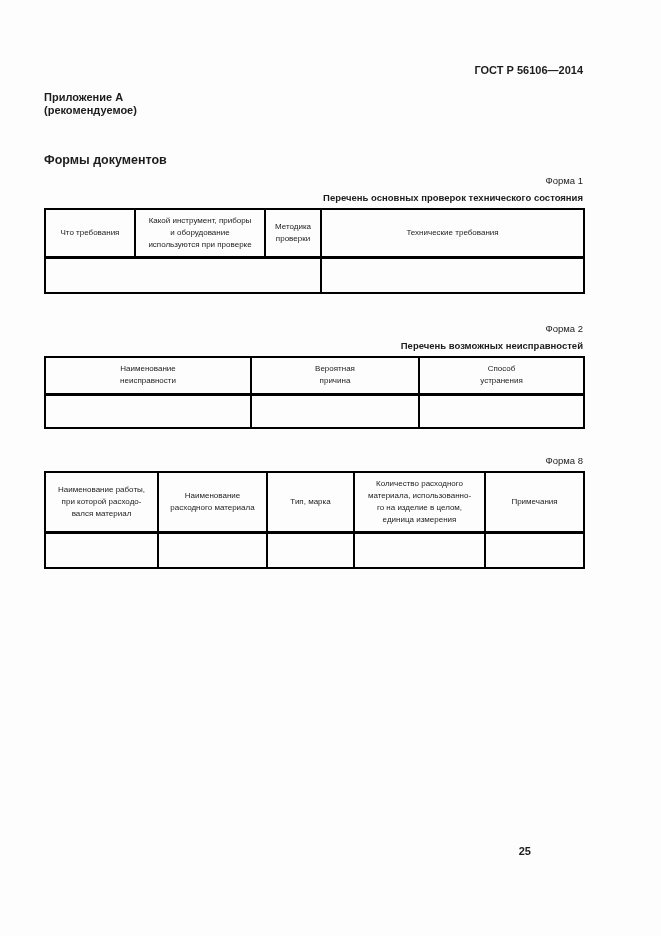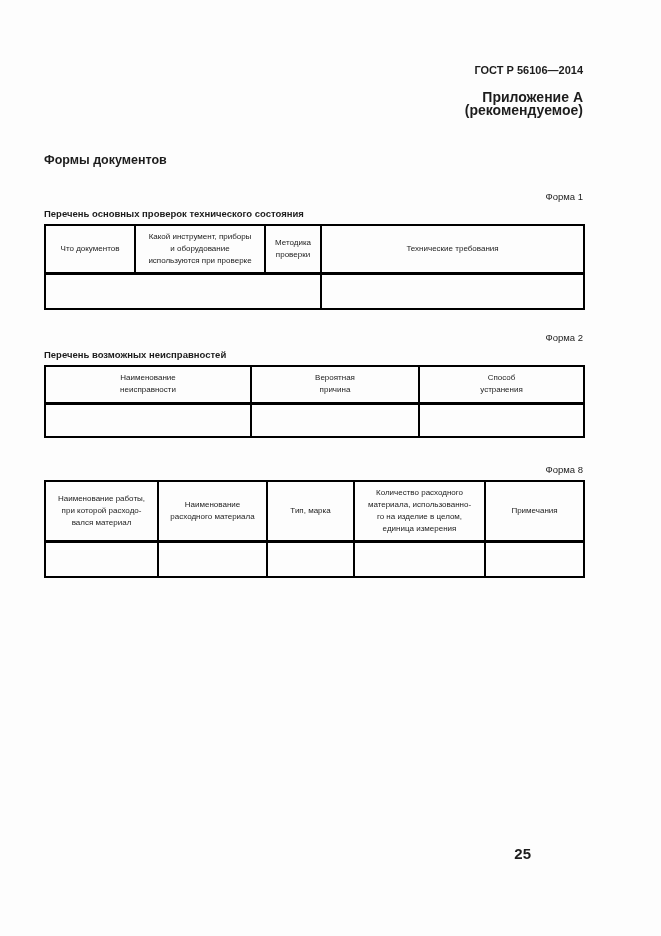--- a/index.html
+++ b/index.html
@@ -15,42 +15,42 @@
   .content { margin-left:44px; width:539px; }
 
   .doc-number {
     padding-top:64px;
     text-align:right;
     font-weight:bold;
     font-size:11px;
   }
   .annex {
     margin-top:15px;
-    text-align:right;
-    font-weight:bold;
-    font-size:14px;
+    text-align:left;
+    font-weight:bold;
+    font-size:11px;
     line-height:13px;
   }
   .main-title {
     margin-top:36px;
     text-align:left;
     font-weight:bold;
     font-size:12.5px;
   }
 
   .form-label {
     text-align:right;
     font-size:9.5px;
   }
-  .form-label.fl1 { margin-top:24px; }
-  .form-label.fl2 { margin-top:22px; }
+  .form-label.fl1 { margin-top:8px; }
+  .form-label.fl2 { margin-top:29px; }
   .form-label.fl3 { margin-top:26px; }
   .form-title {
     margin-top:6px;
-    text-align:left;
+    text-align:right;
     font-weight:bold;
     font-size:9.5px;
   }
 
   table.t {
     margin-top:5px;
     width:539px;
     border-collapse:collapse;
     table-layout:fixed;
     border:2px solid #000;
@@ -70,21 +70,21 @@
   .t2 thead tr { height:37px; }
   .t2 tbody tr { height:34px; }
   .t3 thead tr { height:60px; }
   .t3 tbody tr { height:36px; }
   .ln { display:block; }
 
   .page-number {
     position:absolute;
     top:845px; right:78px;
     font-weight:bold;
-    font-size:15px;
+    font-size:11px;
   }
 </style>
 </head>
 <body>
 
 <div class="page">
   <div class="content">
 
     <div class="doc-number">ГОСТ Р 56106—2014</div>
 
@@ -100,21 +100,21 @@
     <table class="t t1">
       <colgroup>
         <col style="width:90px">
           <col style="width:130px">
           <col style="width:56px">
           <col style="width:263px">
       </colgroup>
       <thead>
         <tr>
           <th>
-            <span class="ln">Что документов</span>
+            <span class="ln">Что требования</span>
           </th>
           <th>
             <span class="ln">Какой инструмент, приборы</span>
             <span class="ln">и оборудование</span>
             <span class="ln">используются при проверке</span>
           </th>
           <th>
             <span class="ln">Методика</span>
             <span class="ln">проверки</span>
           </th>

